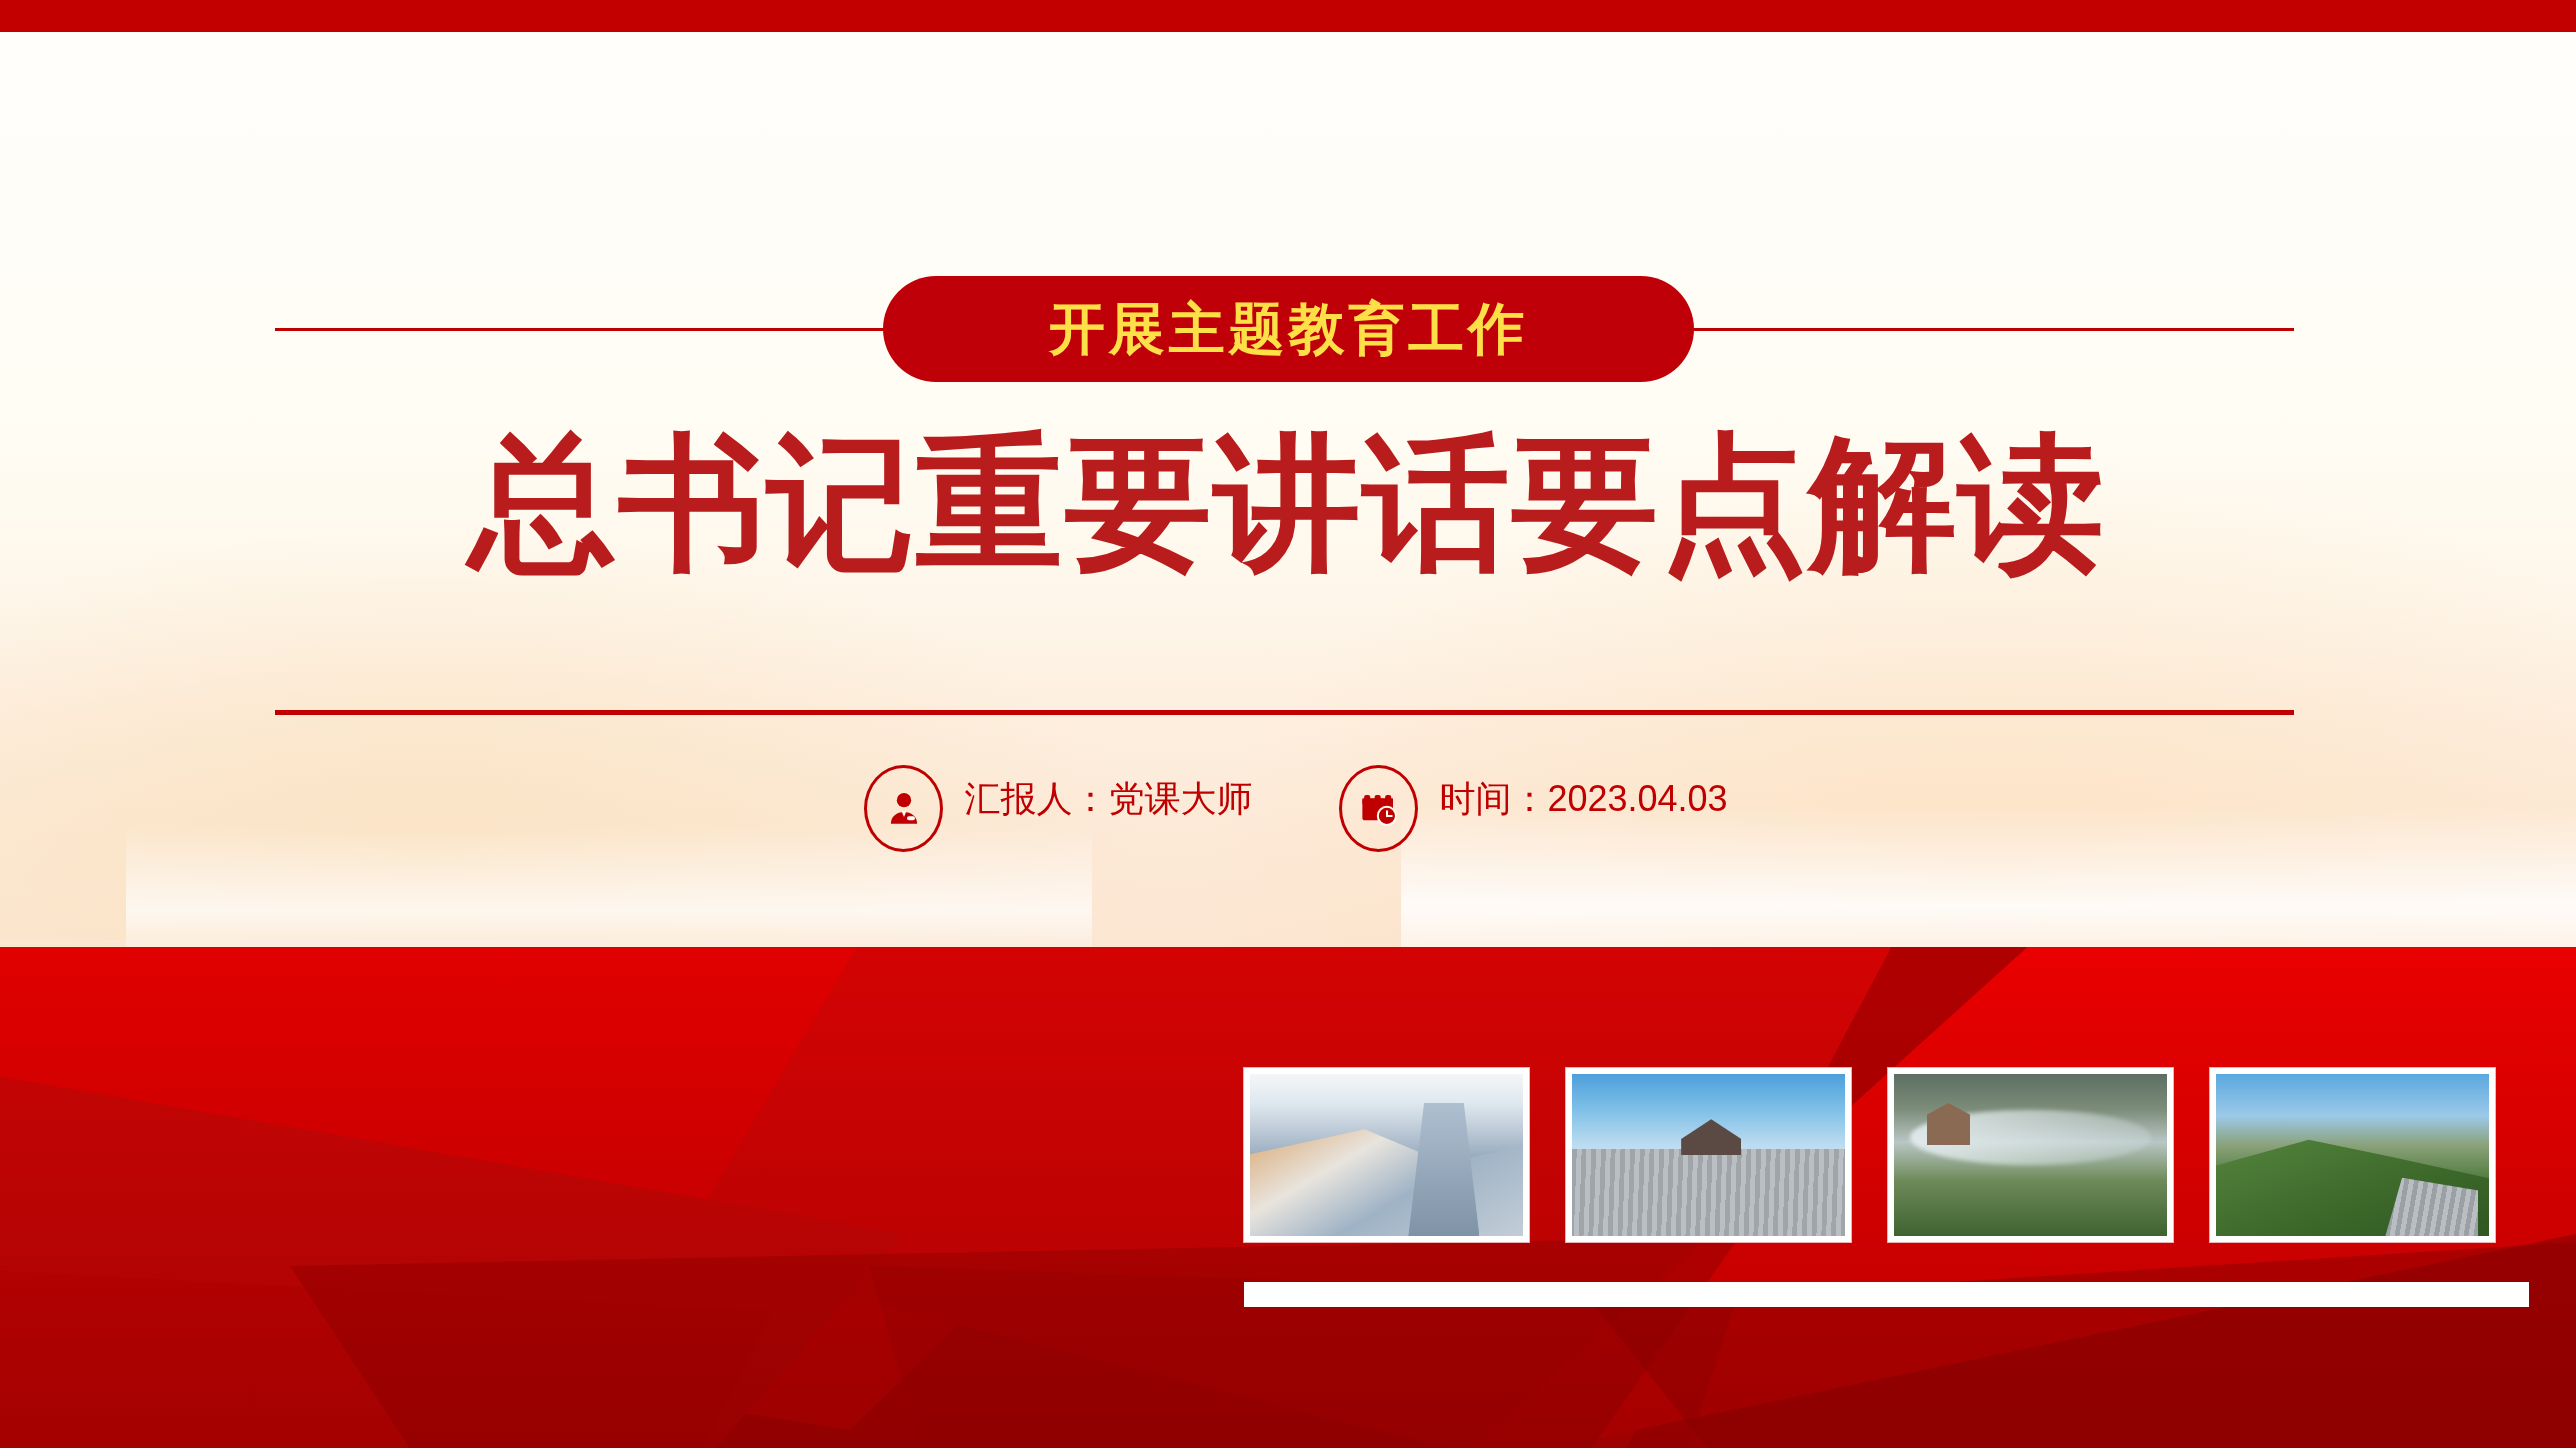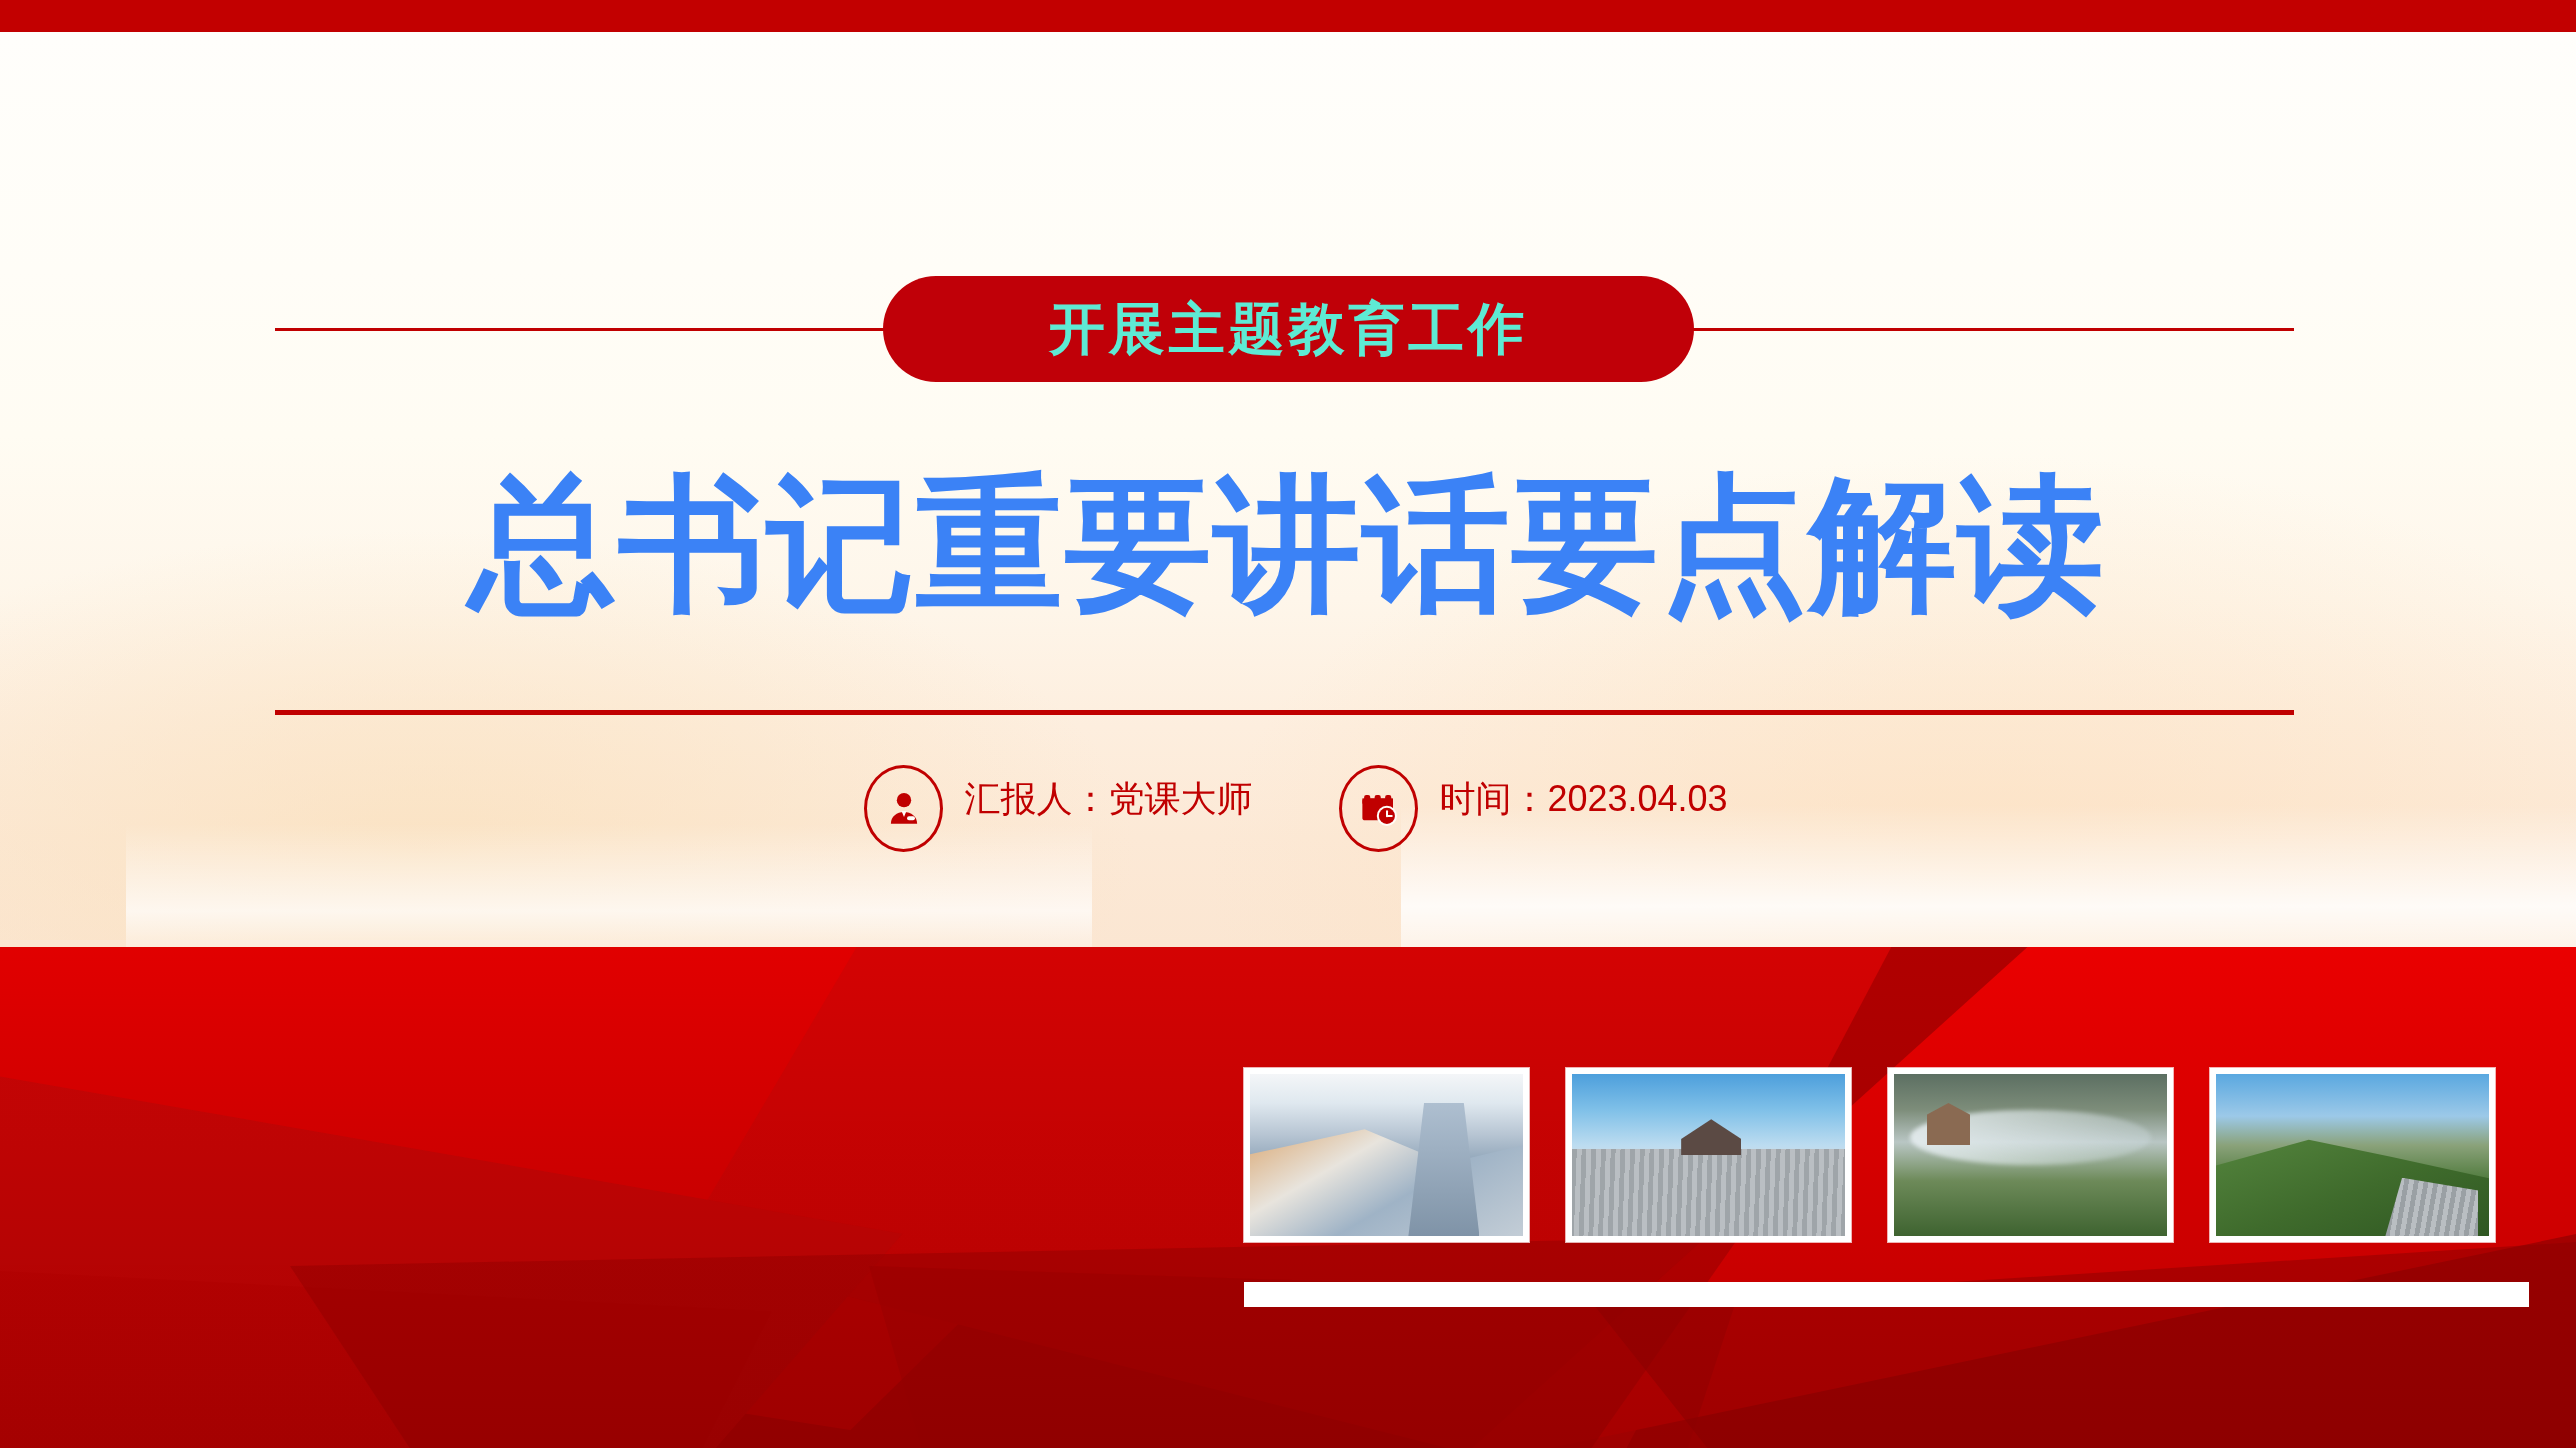--- a/index.html
+++ b/index.html
@@ -67,41 +67,40 @@
 
   
   .badge{
     position:absolute;left:883px;top:276px;width:811px;height:106px;
     background:#c00008;
     border-radius:53px;
     display:flex;align-items:center;justify-content:center;
     z-index:4;
   }
   .badge-text{
-    color:#5eead4;
+    color:#fde047;
     font-size:56px;
     font-weight:bold;
     letter-spacing:3.9px;
     white-space:nowrap;
     line-height:1;
     text-align:right;
   }
 
   
   .title{
     position:absolute;left:0;top:417px;width:2576px;
     text-align:center;
-    color:#3b82f6;
+    color:#b91c1c;
     font-size:147px;
     font-weight:bold;
     letter-spacing:1.9px;
     line-height:1.18;
     white-space:nowrap;
     z-index:3;
-    margin-top:41px;
   }
 
   
   .meta{
     position:absolute;left:8px;top:763px;width:2576px;
     display:flex;justify-content:center;align-items:flex-start;
     gap:87px;
     z-index:3;
   }
   .meta-item{display:flex;align-items:flex-start;gap:21px;}

